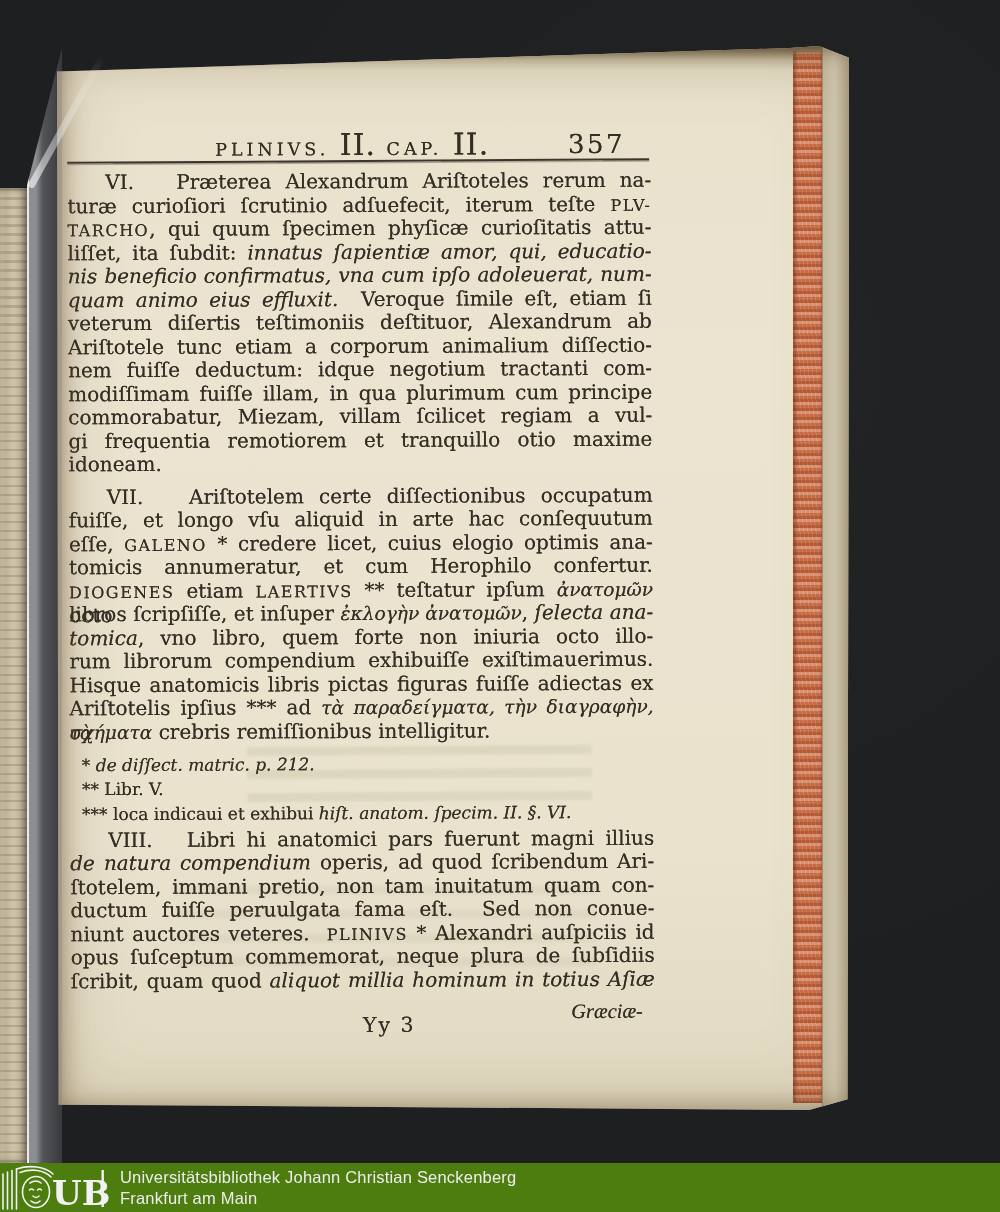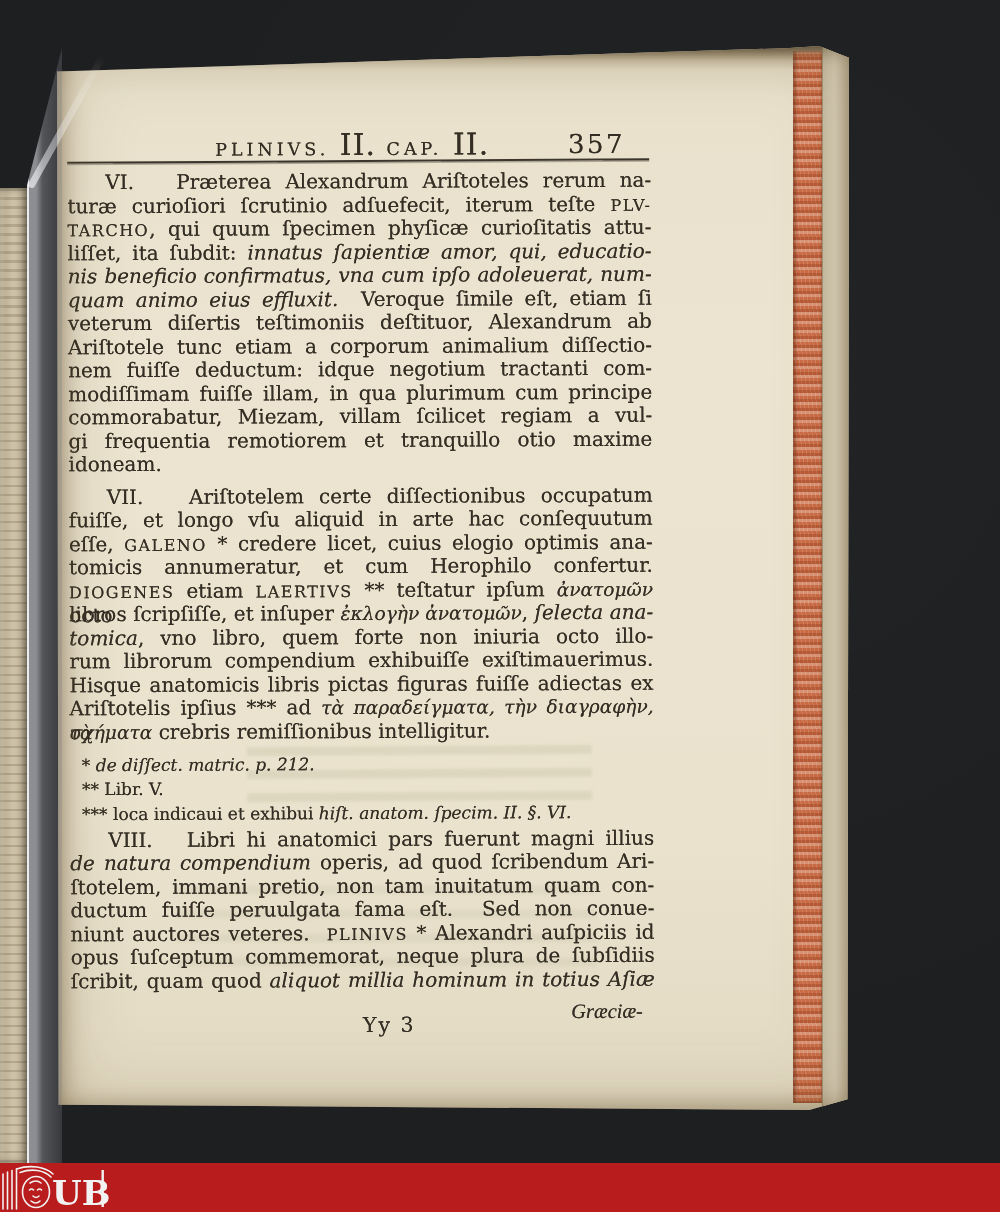--- a/index.html
+++ b/index.html
@@ -85,21 +85,21 @@
   .fnblock{margin:2px 0 3px 0;padding-left:12px;}
   .fnline{font-size:17px;line-height:24.3px;height:24.3px;text-align:left;}
   .it{font-style:italic;}
   .gk{font-style:italic;font-size:.93em;}
   .sc{font-size:80%;letter-spacing:1.5px;}
   .sigline{position:relative;height:26px;font-size:20.5px;margin-top:1px;}
   .sigmark{position:absolute;left:292px;letter-spacing:2px;margin-top:12px;}
   .catchword{position:absolute;right:12px;font-style:italic;font-family:Liberation Serif, serif;}
   
   .footer{position:absolute;left:0;top:1163px;width:1000px;height:49px;z-index:10;
-    background:#b91c1c;display:flex;align-items:center;
+    background:#4d7c0f;display:flex;align-items:center;
     font-family:"Liberation Sans", sans-serif;}
   .fottext{margin-left:10px;color:#eeeeee;font-size:16.5px;line-height:20.5px;letter-spacing:.2px;}
 </style>
 </head>
 <body>
 
 <div class="bg"></div>
 
 <div class="verso"></div>
 
@@ -182,14 +182,16 @@
       <ellipse cx="36" cy="29" rx="13.5" ry="15.5"></ellipse>
       <path d="M30 20 q6 -4 11 0"></path>
       <path d="M29.5 27 q2 -2 4 0 M37.5 27 q2 -2 4 0"></path>
       <path d="M33 33 q3 3 6 0"></path>
       <path d="M31 38 q5 4 9 0"></path>
     </g>
     <text x="52" y="42" font-size="34" font-weight="bold" fill="#f2f2f2" font-family="DejaVu Serif, serif">UB</text>
     <rect x="101.5" y="7" width="2.4" height="37" fill="#f2f2f2"></rect>
   </svg>
   <div class="fottext">
+    <div>Universitätsbibliothek Johann Christian Senckenberg</div>
+    <div>Frankfurt am Main</div>
   </div>
 </div>
 
 </body></html>

